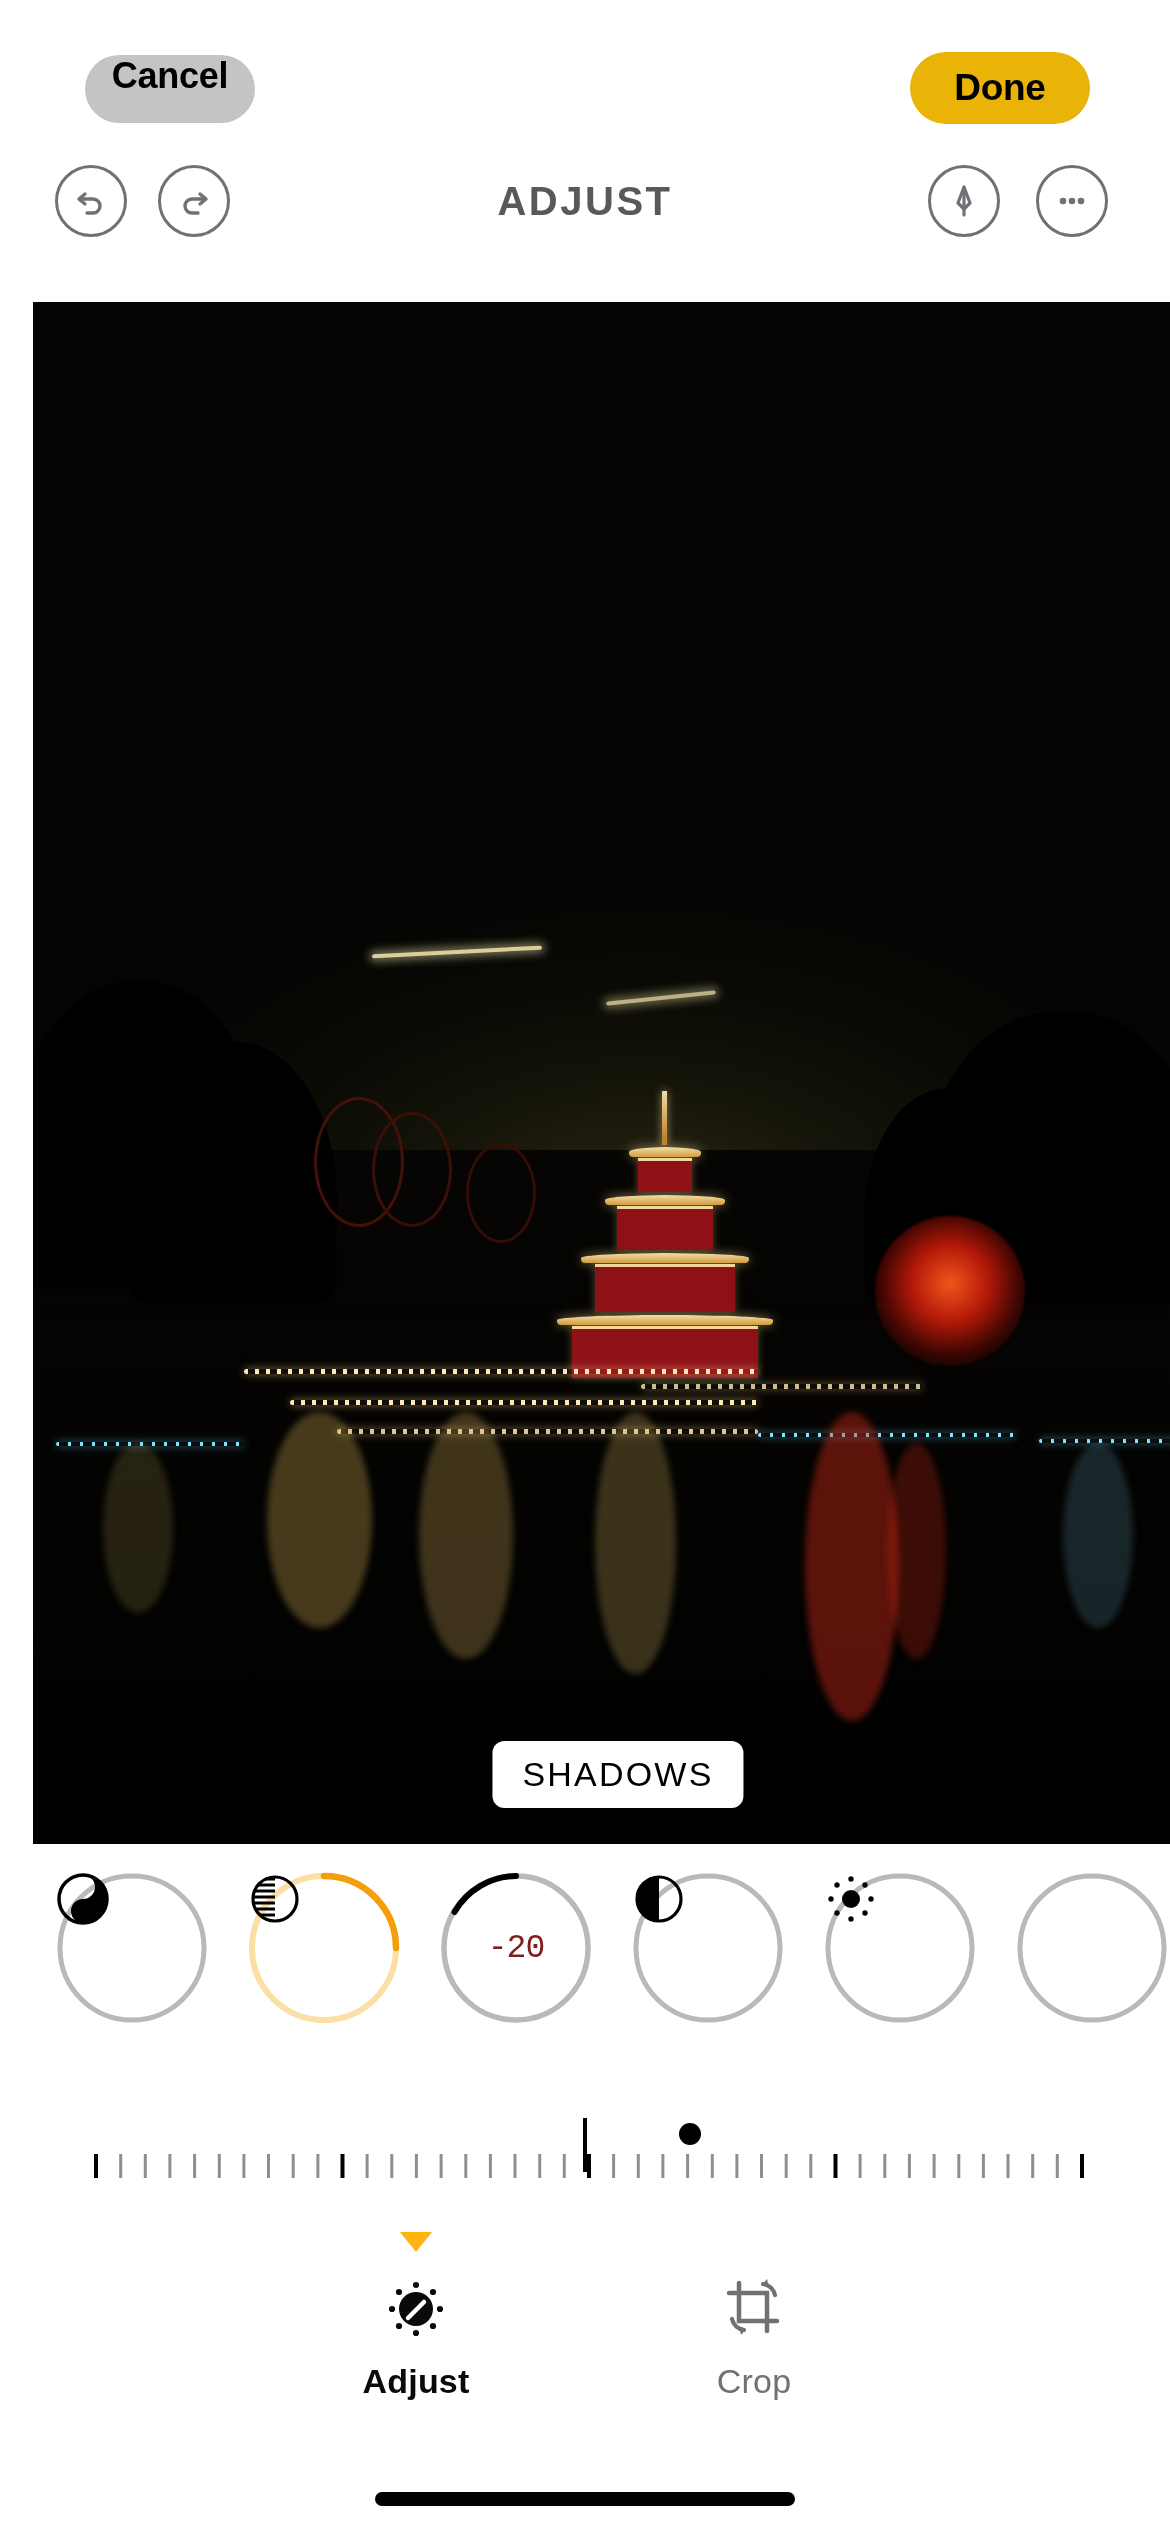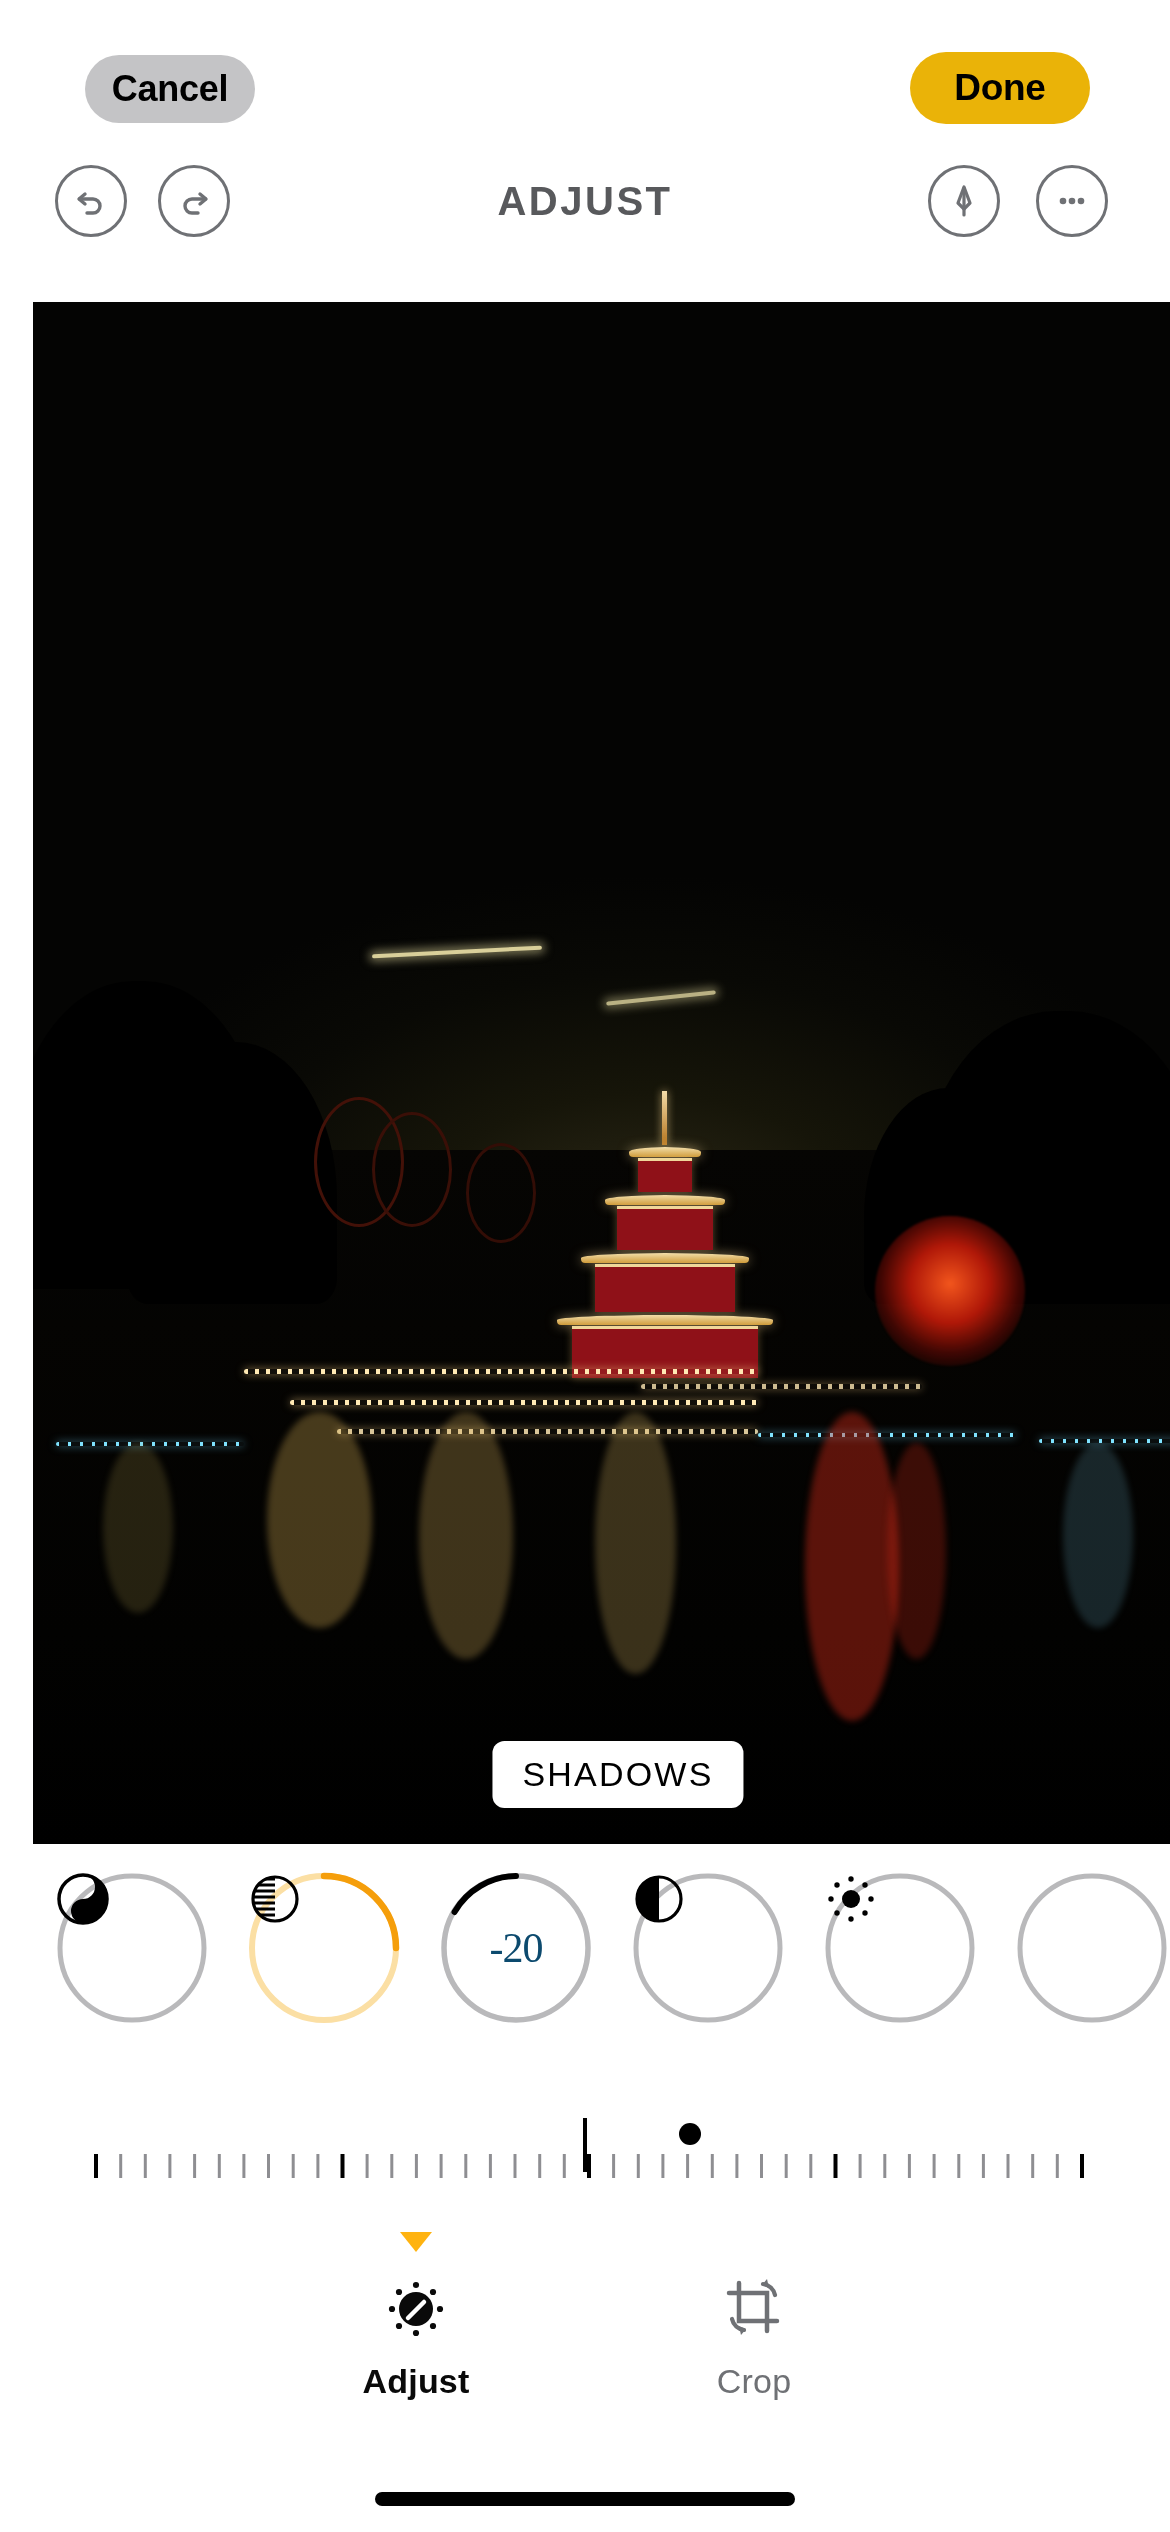--- a/index.html
+++ b/index.html
@@ -12,21 +12,21 @@
   .screen{ position:relative; width:1170px; height:2532px; background:#fff; }
 
   
   .top-bar{
     position:absolute; left:0; top:0; width:1170px; height:100px;
   }
   .cancel-btn{
     position:absolute; left:85px; top:55px;
     width:170px; height:68px; border-radius:34px;
     background:#c4c4c6; border:none;
-    display:flex; align-items:center; justify-content:center;
+    display:flex; justify-content:center;
     font-size:36px; font-weight:bold; color:#000;
     font-family:"Liberation Sans", sans-serif;
     letter-spacing:-0.3px;
   }
   .done-btn{
     position:absolute; right:80px; top:52px;
     width:180px; height:72px; border-radius:36px;
     background:#eab308; border:none;
     display:flex; align-items:center; justify-content:center;
     font-size:37px; font-weight:bold; color:#000;
@@ -176,22 +176,22 @@
   }
   .dial{
     position:absolute; top:0; width:160px; height:160px;
   }
   .dial svg{ position:absolute; inset:0; }
   .dial .glyph{
     position:absolute; left:0; top:0; width:160px; height:160px;
     display:flex; align-items:center; justify-content:center;
   }
   .dial-value{
-    font-size:42px; color:#0c4a6e; letter-spacing:-1px;
-    font-family:Liberation Serif, serif;
+    font-size:33px; color:#7f1d1d; letter-spacing:-1px;
+    font-family:Liberation Mono, monospace;
   }
   .d1{ left:52px;  }
   .d2{ left:244px; }
   .d3{ left:436px; }
   .d4{ left:628px; }
   .d5{ left:820px; }
   .d6{ left:1012px; }
 
   
   .ruler{

